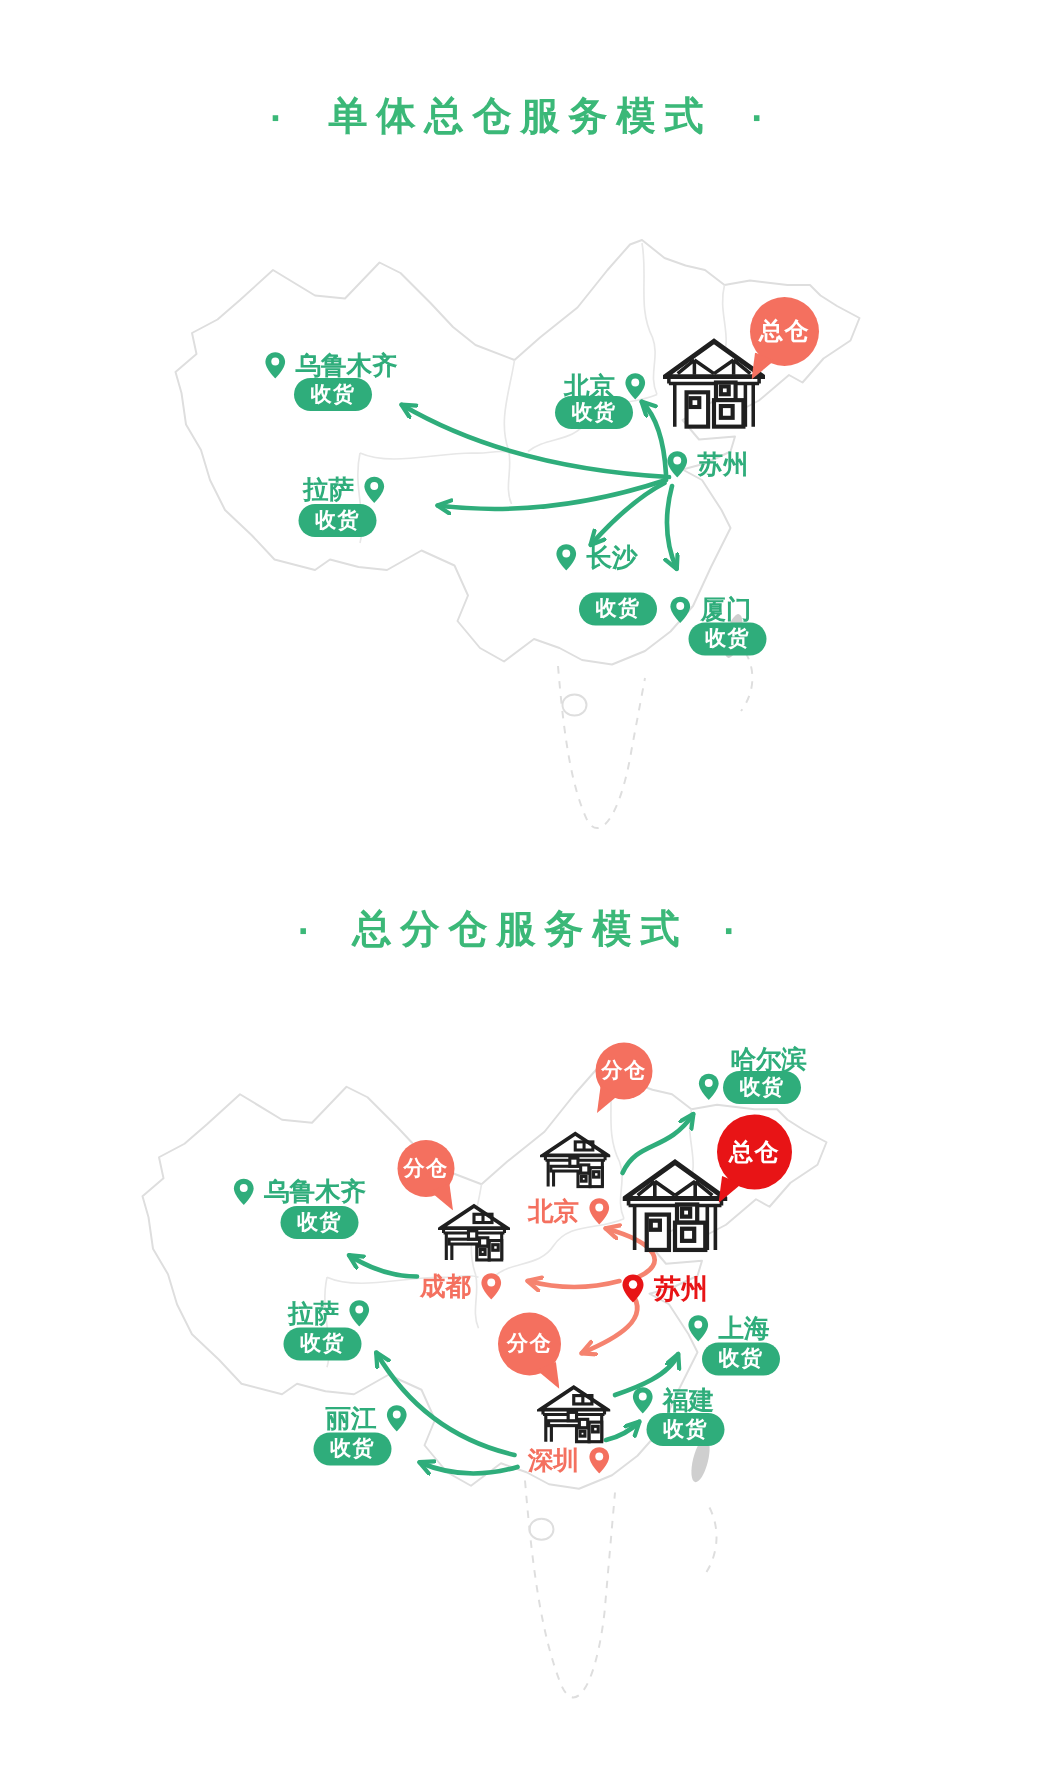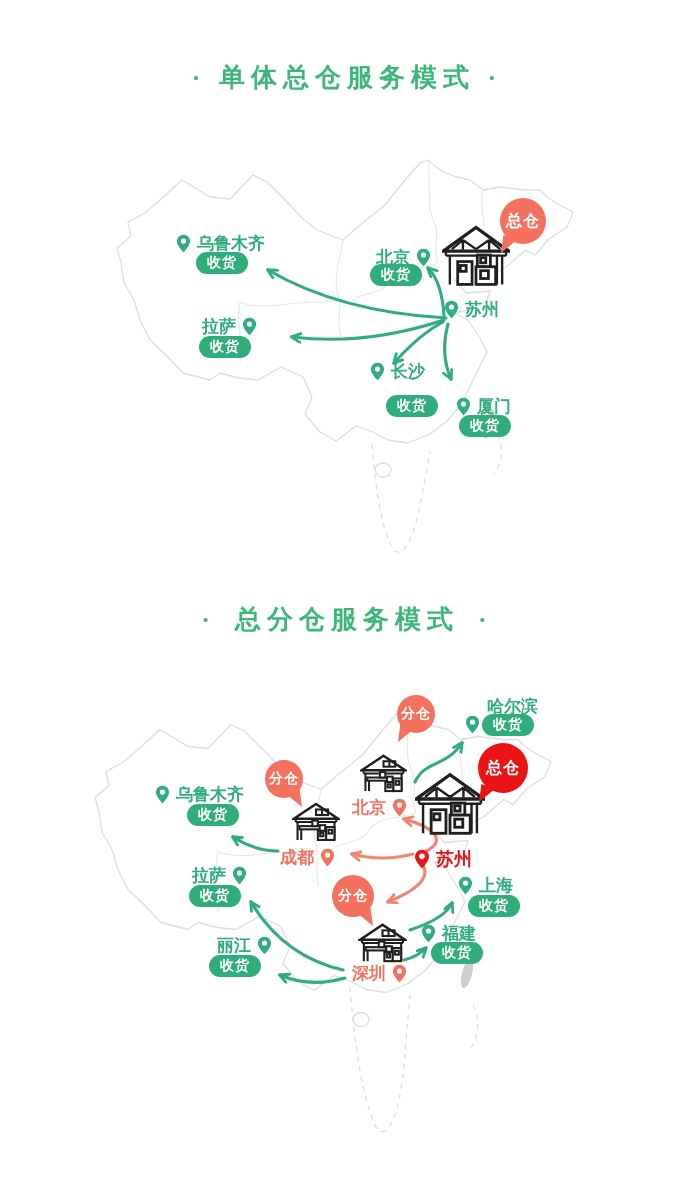--- a/index.html
+++ b/index.html
@@ -1,21 +1,21 @@
 <!DOCTYPE html>
 <html style="--green: #2fad7b; --green2: #3bb878; --salmon: #f4705f; --red: #e81416; --map: #dedede;"><head>
 <meta charset="utf-8">
 <style>
   :root{
     --green:#2fad7b; --green2:#3bb878; --salmon:#f4705f; --salmon-arrow:#f5836f;
     --red:#e81416; --map:#dedede; --map2:#e7e7e7; --ink:#1f1f1f;
   }
   html,body{margin:0;padding:0;background:#fff;}
   .page{position:relative;width:694px;height:1191px;background:#fff;overflow:hidden;
-        font-family:Liberation Serif, serif;}
+        font-family:Liberation Mono, monospace;}
   .panel{position:absolute;left:0;width:694px;}
   #panel1{top:0;height:585px;}
   #panel2{top:585px;height:606px;}
   .maplayer{position:absolute;left:0;top:0;}
   .title{position:absolute;left:0;right:0;text-align:center;color:var(--green2);
          font-size:26px;font-weight:bold;letter-spacing:6px;}
   .city{position:absolute;display:flex;align-items:center;gap:6px;font-weight:bold;
         font-size:17px;color:var(--green);white-space:nowrap;}
   .city.salmon{color:var(--salmon);}
   .city.red{color:var(--red);font-size:18px;}
@@ -166,21 +166,21 @@
     <div class="pill" style="left:199px;top:336px">收货</div>
 
     <div class="city" style="left:370px;top:360px">
       <svg class="pin" width="15" height="19" style="color:var(--green)">
           <use href="#pin"></use>
         </svg>
       <span>长沙</span>
     </div>
     <div class="pill" style="left:386px;top:395px">收货</div>
 
-    <div class="city" style="left:456px;top:395px">
+    <div class="city" style="left:446px;top:395px">
       <svg class="pin" width="15" height="19" style="color:var(--green)">
           <use href="#pin"></use>
         </svg>
       <span>厦门</span>
     </div>
     <div class="pill" style="left:459px;top:415px">收货</div>
   </section>
 
   <section class="panel" id="panel2">
     <div class="title" style="top:17px">· 总分仓服务模式 ·</div>

